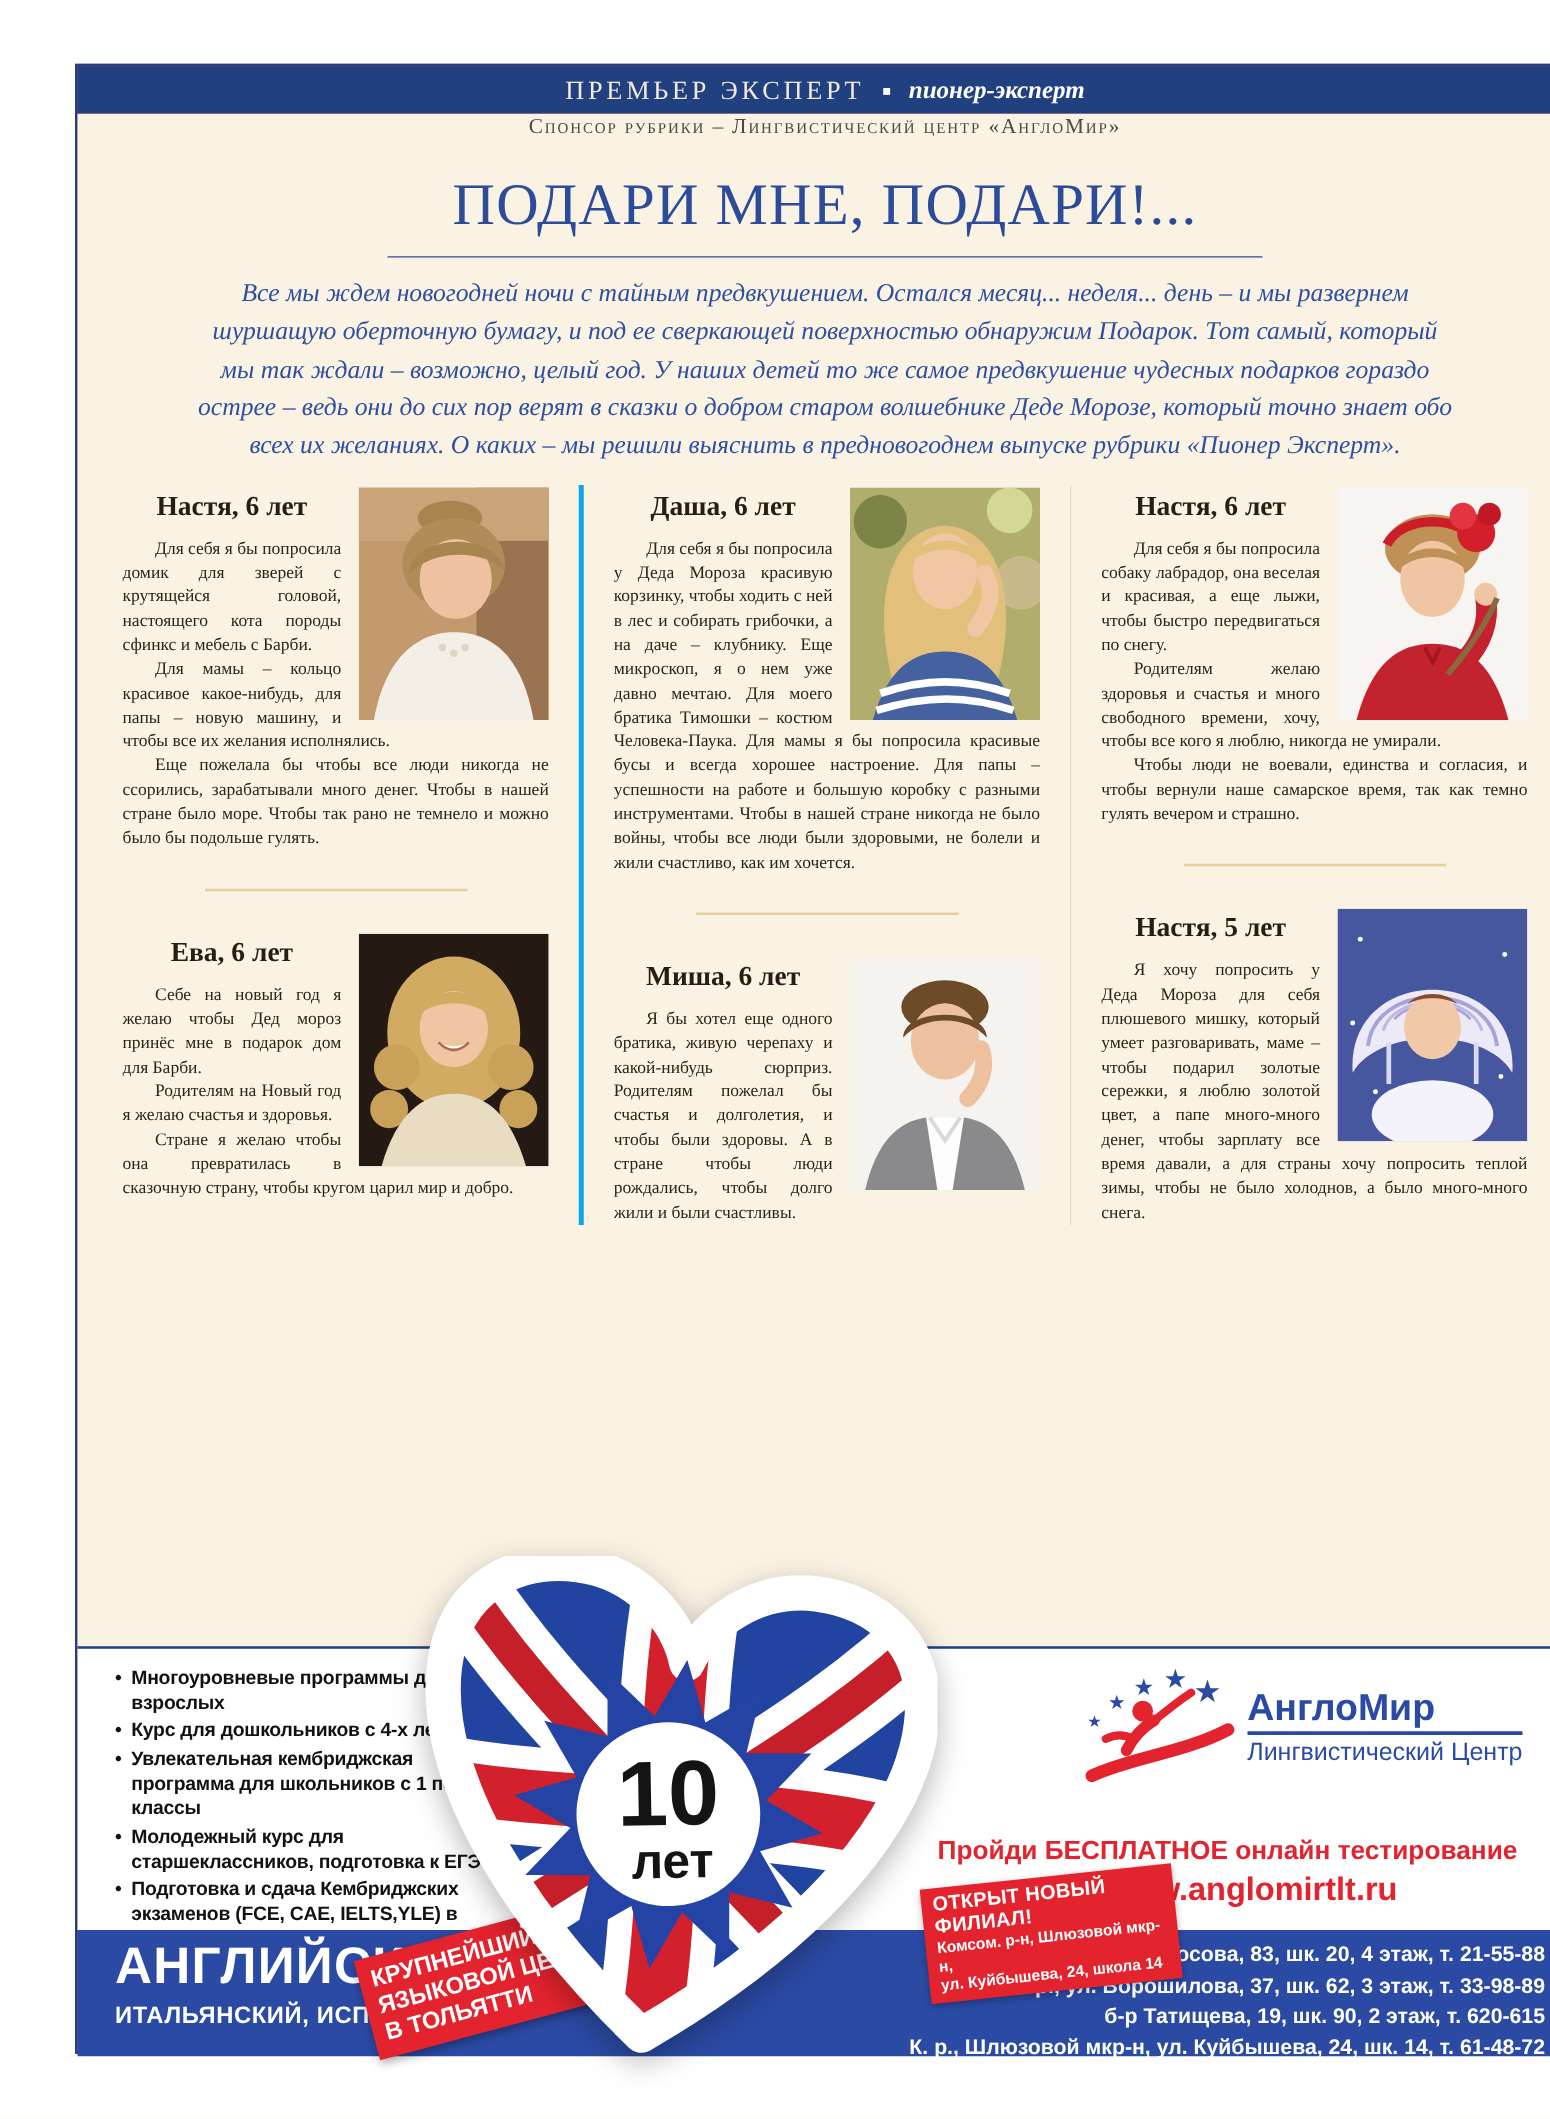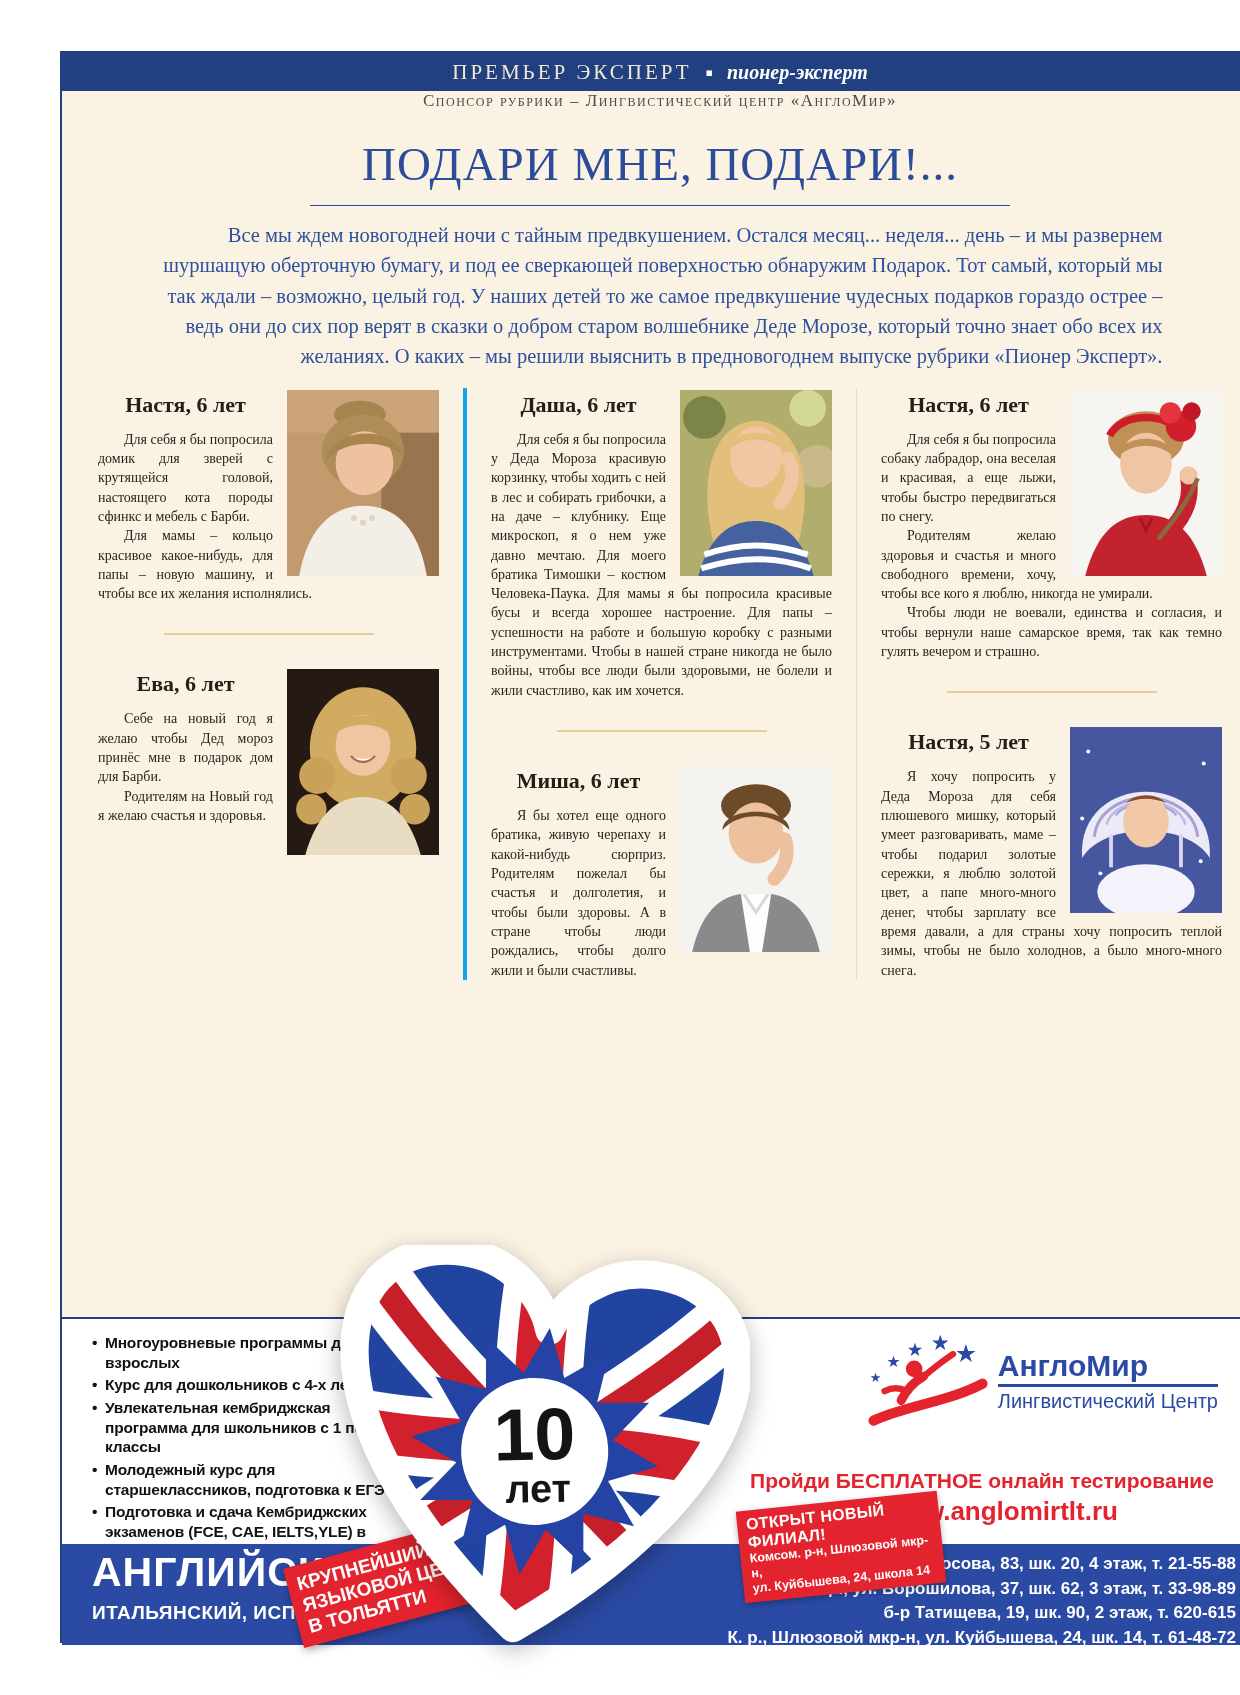--- a/index.html
+++ b/index.html
@@ -15,21 +15,21 @@
   
   .masthead{height:38px;background:var(--navy);display:flex;align-items:center;justify-content:center;gap:14px;}
   .masthead .brand{font-size:21px;letter-spacing:3px;color:#f1e8d7;}
   .masthead .sep{color:#fff;font-size:11px;font-family:"DejaVu Sans",sans-serif;}
   .masthead .section-name{font-style:italic;font-weight:bold;font-size:20px;color:#fff;}
   
   .article{background:var(--article-bg);height:1226px;padding-top:0;overflow:hidden;}
   .sponsor{text-align:center;font-variant:small-caps;letter-spacing:1.5px;font-size:17px;color:#4c4a47;}
   .title{text-align:center;font-size:47px;color:var(--title-blue);margin:26px 0 0;letter-spacing:1px;font-weight:normal;}
   .title-rule{width:700px;height:1px;background:var(--title-blue);margin:14px auto 14px;}
-  .intro{width:1005px;margin:0 auto;text-align:right;font-size:20.5px;
+  .intro{width:1005px;margin:0 auto;text-align:center;font-style:italic;font-size:20.5px;
          line-height:1.48;color:var(--intro-blue);}
   .columns{display:flex;margin-top:16px;padding:0 12px;}
   .col{flex:1 1 0;padding:0 24px;min-width:0;}
   .col.mid{border-left:4px solid #0ea5e9;border-right:1px solid #eadcc2;}
   .interview{overflow:hidden;}
   .interview .photo{float:right;width:152px;height:186px;margin:2px 0 8px 14px;}
   .interview .photo svg{display:block;width:100%;height:100%;}
   .interview h3{text-align:center;font-size:22px;margin:4px 0 12px;color:#241e16;}
   .interview p{margin:0;text-indent:26px;text-align:justify;font-size:14px;line-height:1.38;color:var(--body-text);}
   .sec-divider{clear:both;width:210px;height:2px;background:var(--tan);margin:30px auto 32px;}
@@ -99,20 +99,21 @@
               <path d="M26,46 C28,24 72,22 77,44 C66,32 38,32 26,46 Z" fill="#a8854f"></path>
               <path d="M8,122 C14,88 32,76 50,76 C70,76 86,88 92,122 Z" fill="#f3eee6"></path>
               <circle cx="44" cy="84" r="2" fill="#e0d5c2"></circle>
                 <circle cx="50" cy="87" r="2" fill="#e0d5c2"></circle>
                 <circle cx="56" cy="84" r="2" fill="#e0d5c2"></circle>
             </svg>
           </div>
           <h3>Настя, 6 лет</h3>
           <p>Для себя я бы попросила домик для зверей с крутящейся головой, настоящего кота породы сфинкс и мебель с Барби.</p>
           <p>Для мамы – кольцо красивое какое-нибудь, для папы – новую машину, и чтобы все их желания исполнялись.</p>
+          <p>Еще пожелала бы чтобы все люди никогда не ссорились, зарабатывали много денег. Чтобы в нашей стране было море. Чтобы так рано не темнело и можно было бы подольше гулять.</p>
         </section>
         <div class="sec-divider"></div>
         <section class="interview">
           <div class="photo">
             <svg viewBox="0 0 100 122" preserveAspectRatio="none">
               <rect width="100" height="122" fill="#241a13"></rect>
               <ellipse cx="50" cy="52" rx="35" ry="40" fill="#d2ab62"></ellipse>
               <circle cx="20" cy="70" r="12" fill="#c9a158"></circle>
                 <circle cx="80" cy="70" r="12" fill="#c9a158"></circle>
               <circle cx="16" cy="92" r="10" fill="#c9a158"></circle>
@@ -120,20 +121,21 @@
               <ellipse cx="50" cy="50" rx="18" ry="20" fill="#f0c5a2"></ellipse>
               <path d="M30,44 C32,26 68,26 70,44 C60,34 40,34 30,44 Z" fill="#d2ab62"></path>
               <path d="M42,57 Q50,65 58,57 Q50,61 42,57 Z" fill="#fff"></path>
               <path d="M42,57 Q50,65 58,57" fill="none" stroke="#b06a52" stroke-width="1.4"></path>
               <path d="M12,122 C20,94 34,84 50,84 C66,84 80,94 88,122 Z" fill="#e8dcc2"></path>
             </svg>
           </div>
           <h3>Ева, 6 лет</h3>
           <p>Себе на новый год я желаю чтобы Дед мороз принёс мне в подарок дом для Барби.</p>
           <p>Родителям на Новый год я желаю счастья и здоровья.</p>
+          <p>Стране я желаю чтобы она превратилась в сказочную страну, чтобы кругом царил мир и добро.</p>
         </section>
       </div>
 
       <div class="col mid">
         <section class="interview">
           <div class="photo">
             <svg viewBox="0 0 100 122" preserveAspectRatio="none">
               <rect width="100" height="122" fill="#b1ad6d"></rect>
               <circle cx="16" cy="18" r="14" fill="#7c8447"></circle>
                 <circle cx="84" cy="12" r="12" fill="#d3d897"></circle>

